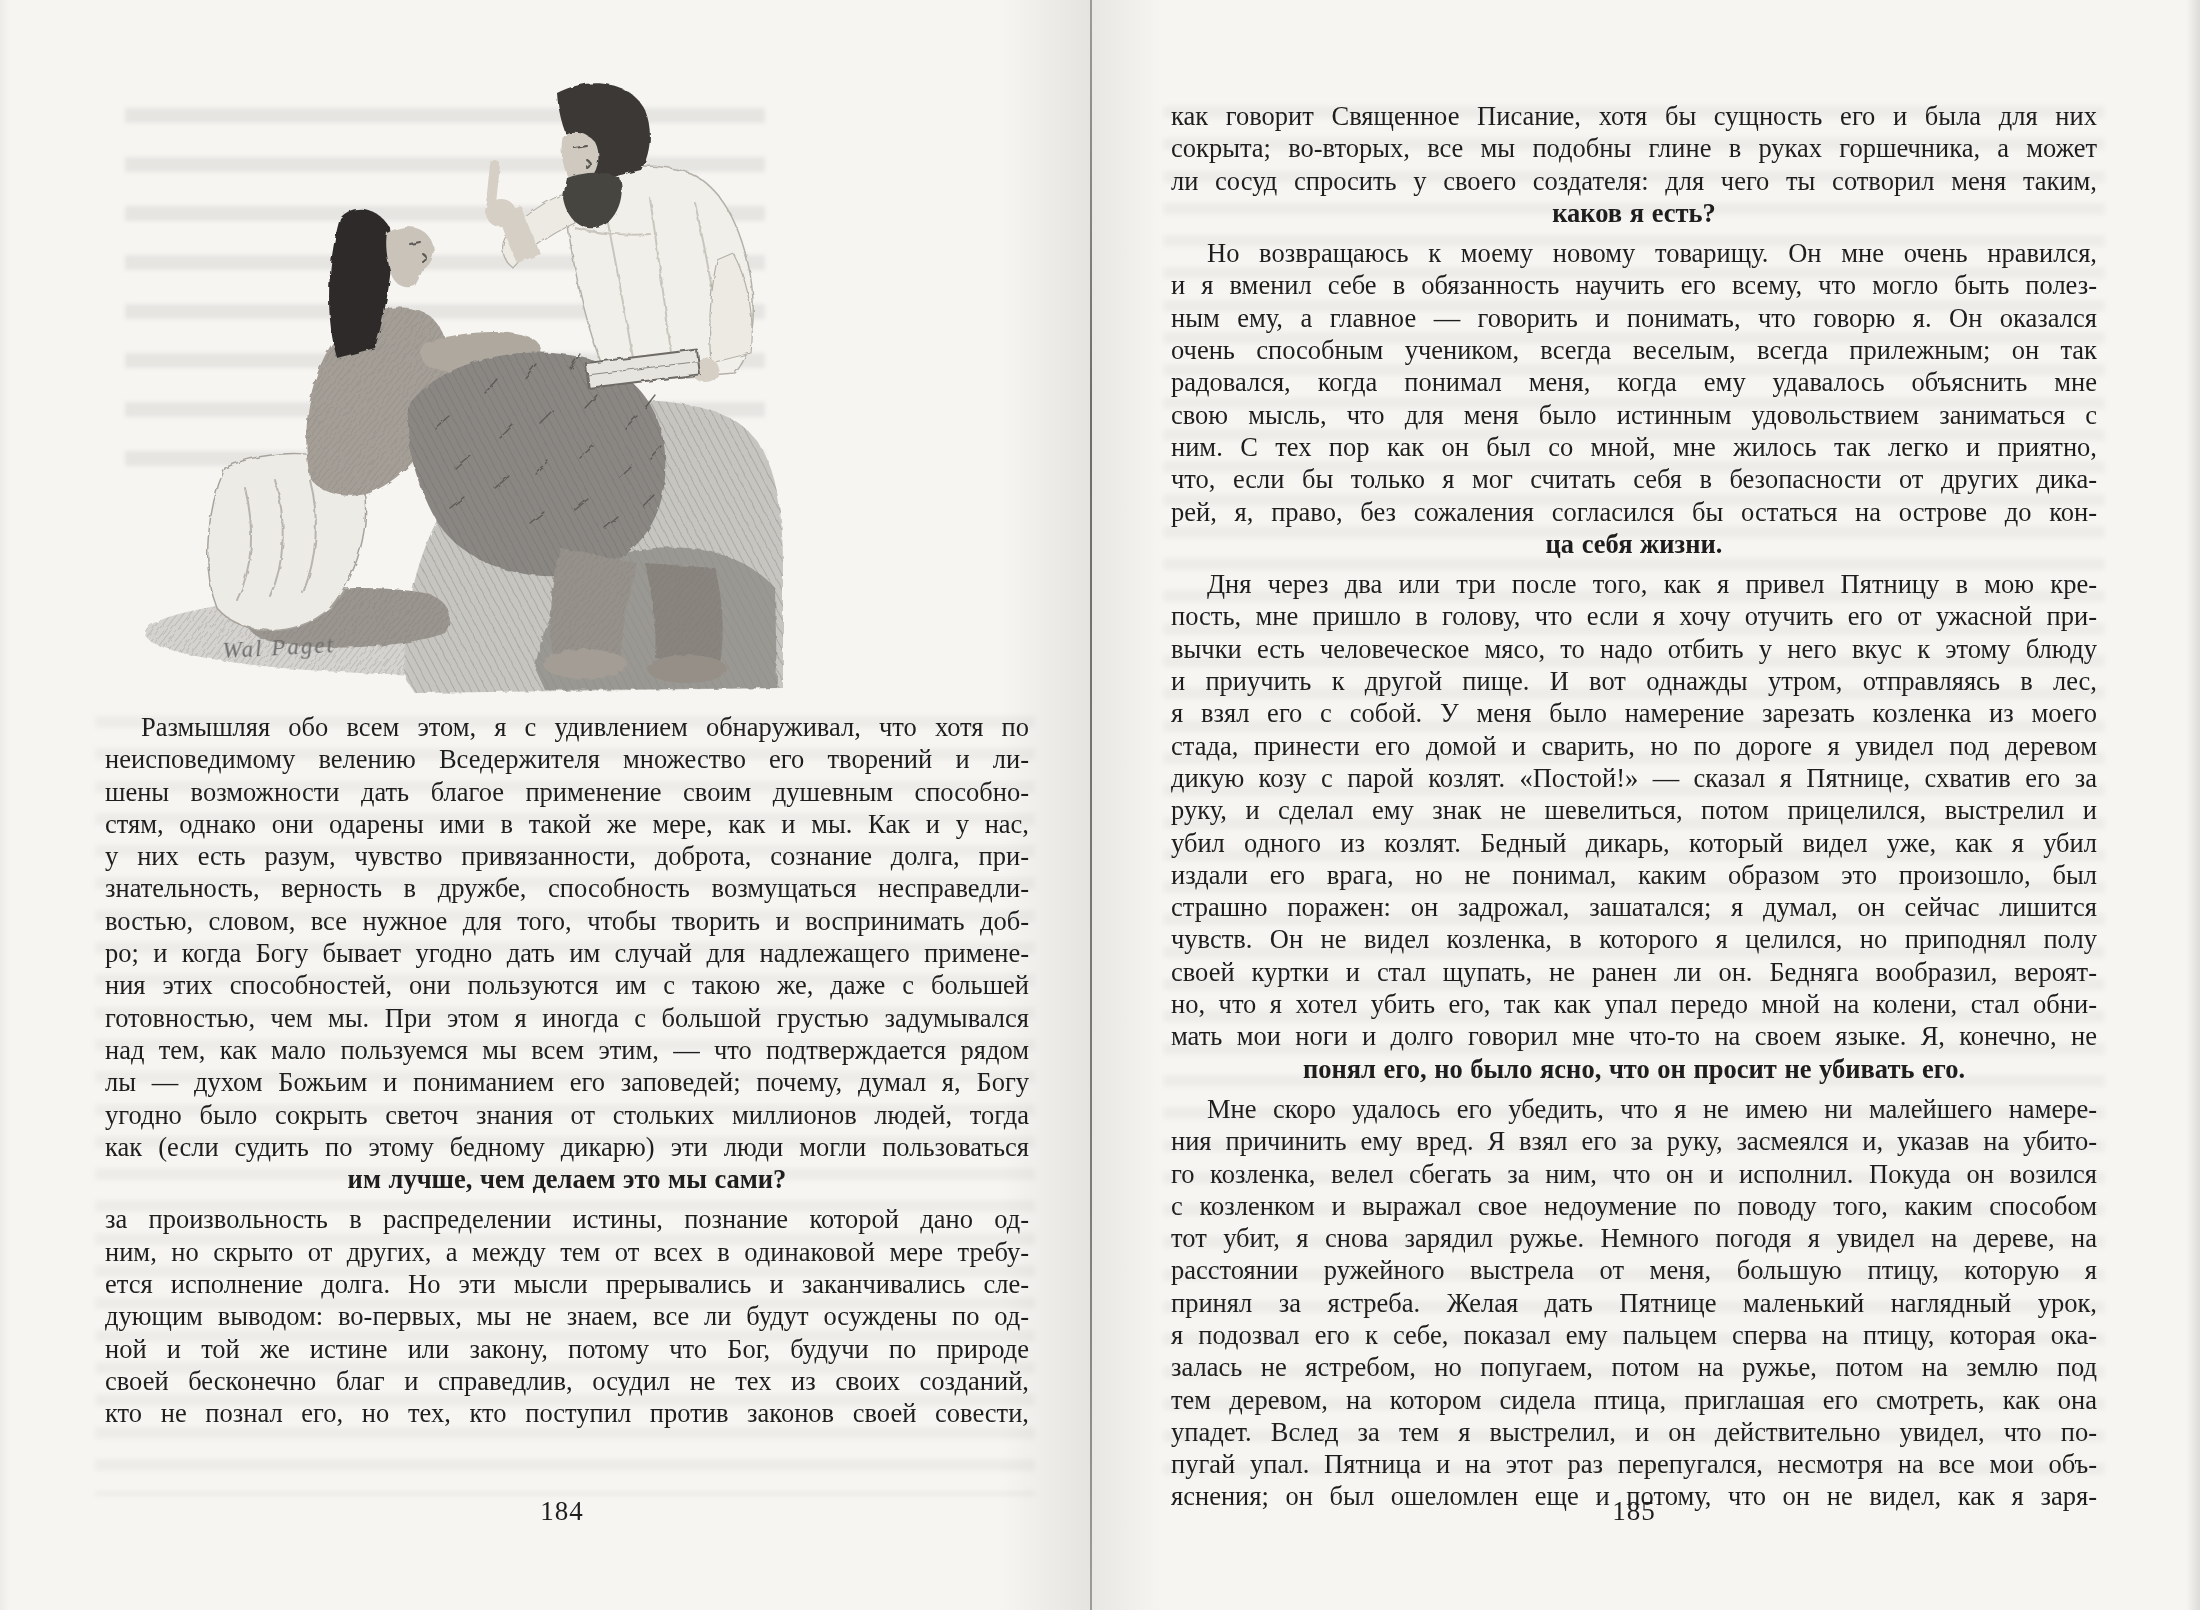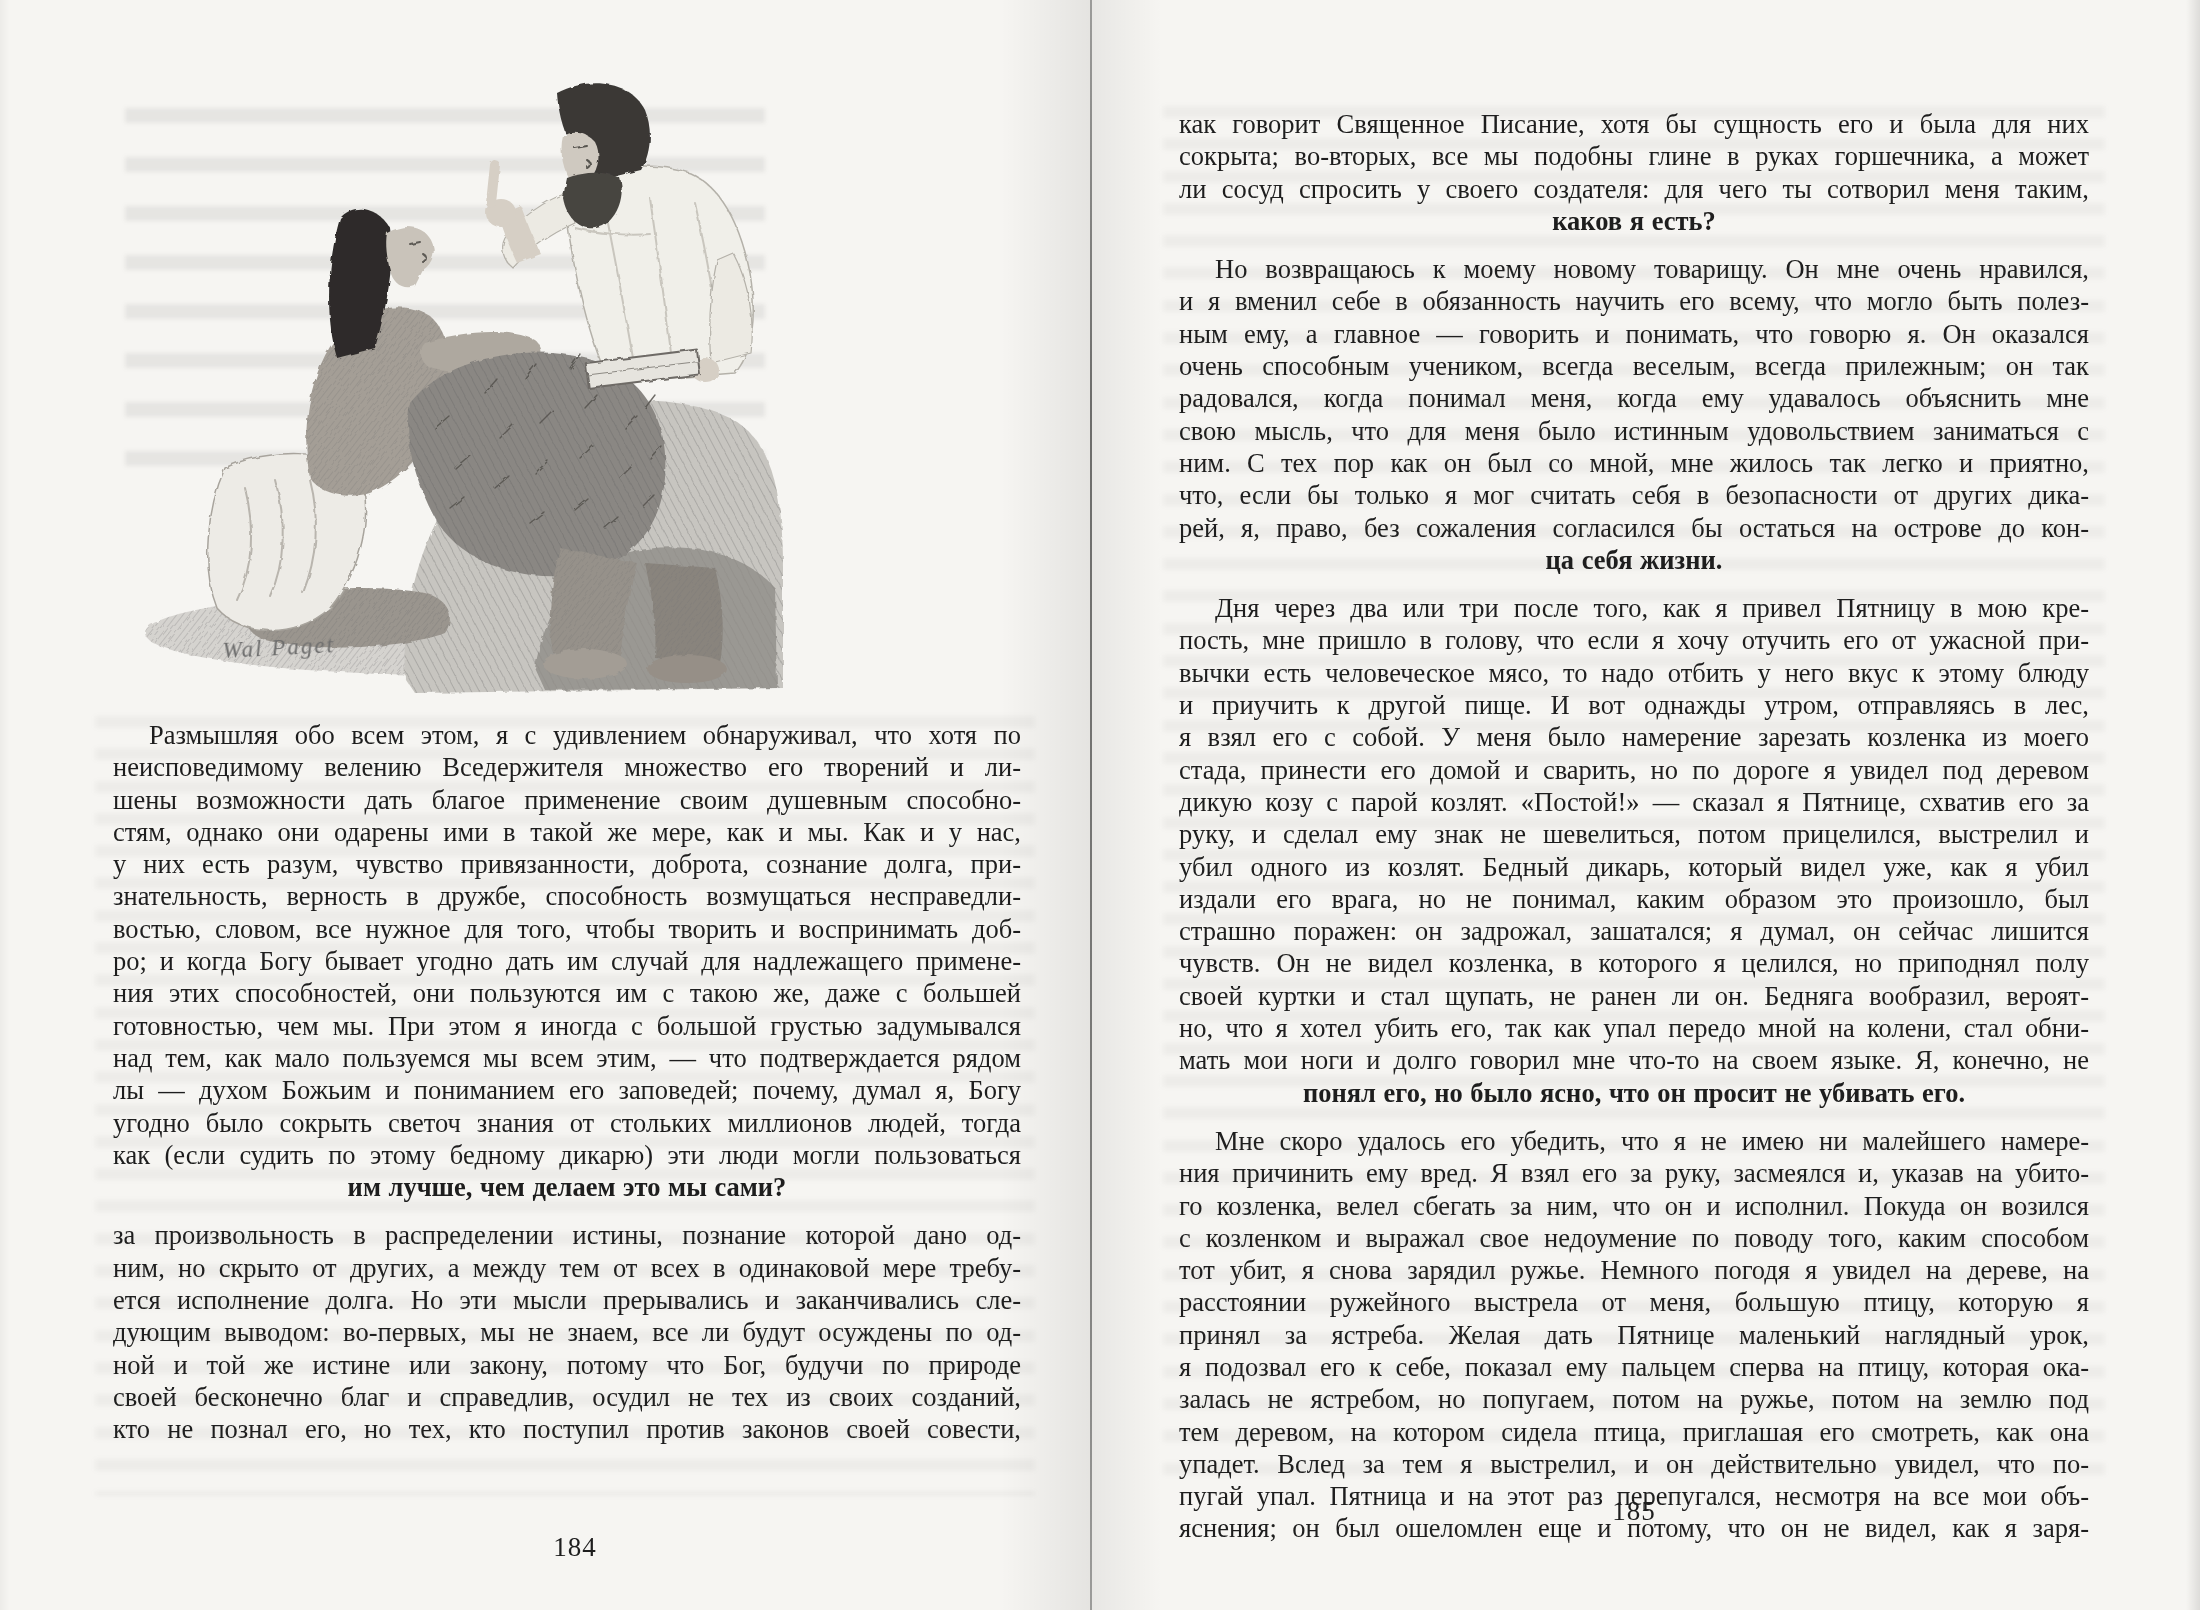--- a/index.html
+++ b/index.html
@@ -35,32 +35,32 @@
       rgba(100,100,100,0.055) 0px, rgba(100,100,100,0.055) 12px,
       rgba(0,0,0,0) 12px, rgba(0,0,0,0) 32.3px);
   }
   .ghost-left-col  { left:95px;   top:716px; width:940px; height:780px; }
   .ghost-right-col { left:1163px; top:106px; width:942px; height:1380px; }
 
   
   .text-block { position:absolute; z-index:1; font-size:26.5px; }
   .text-left  { left:97px;   top:703px; width:940px; }
   .text-right { left:1163px; top:92px;  width:942px; }
-  .para { margin:16px; }
+  .para { margin:8px; }
   .line {
     line-height:32.3px; height:32.3px; overflow:visible;
     text-align:justify; text-align-last:justify; text-justify:inter-word;
     word-spacing:1px; white-space:normal;
   }
   .line.first  { text-indent:36px; }
   .line.no-just{ text-align:center; text-align-last:auto;font-weight:bold; }
 
   .page-number { position:absolute; z-index:1; top:1496px; font-size:27px;
                  text-align:center; letter-spacing:1px; }
-  .pn-left  { left:105px;   width:940px;margin-top:36px; }
+  .pn-left  { left:92px;   width:940px; }
   .pn-right { left:1163px; width:942px; }
 
   
   .illustration { position:absolute; left:105px; top:48px; width:680px; height:650px; z-index:1; }
   .illustration .sig {
     font-family:"Liberation Serif","DejaVu Serif",serif; font-style:italic;
     font-size:23px; letter-spacing:2px; fill:#6d6d6d;
   }
 </style>
 </head>

